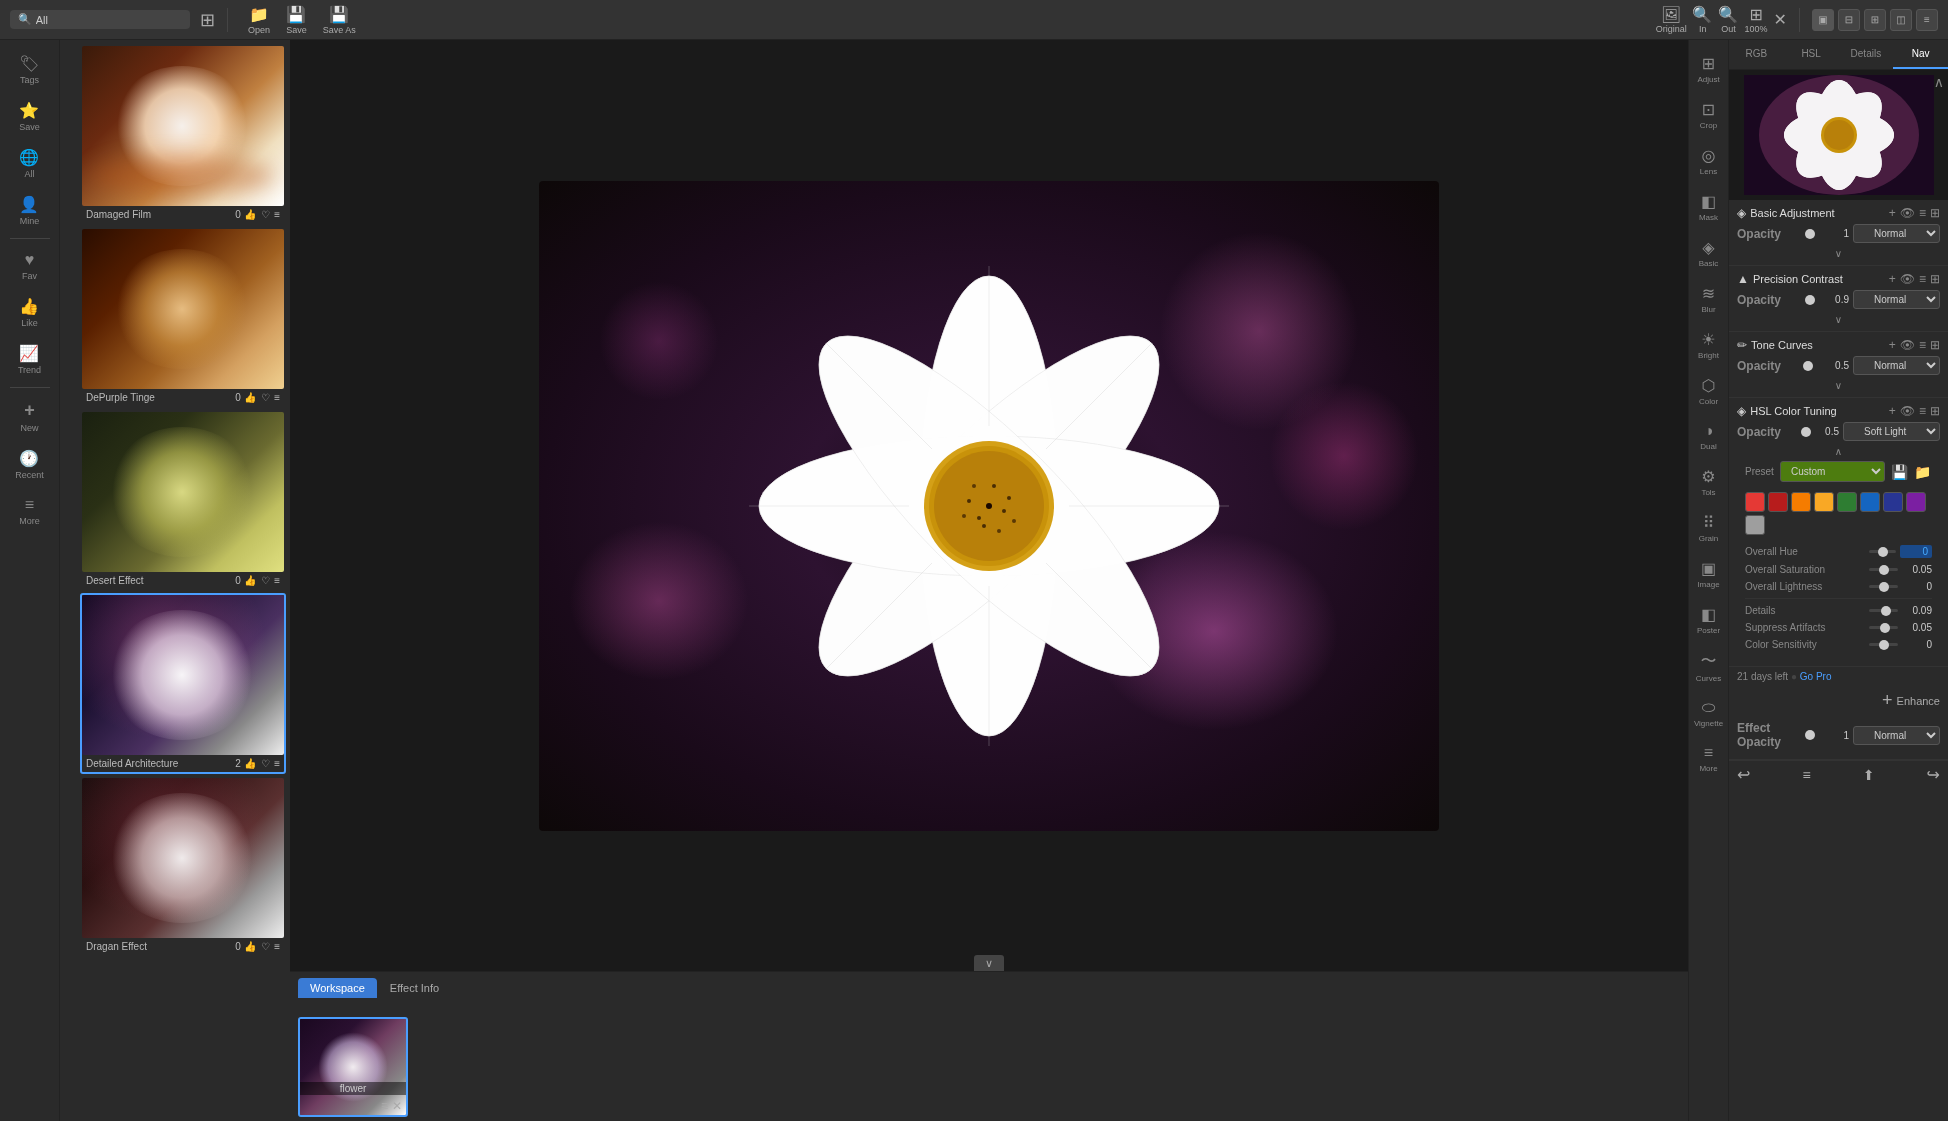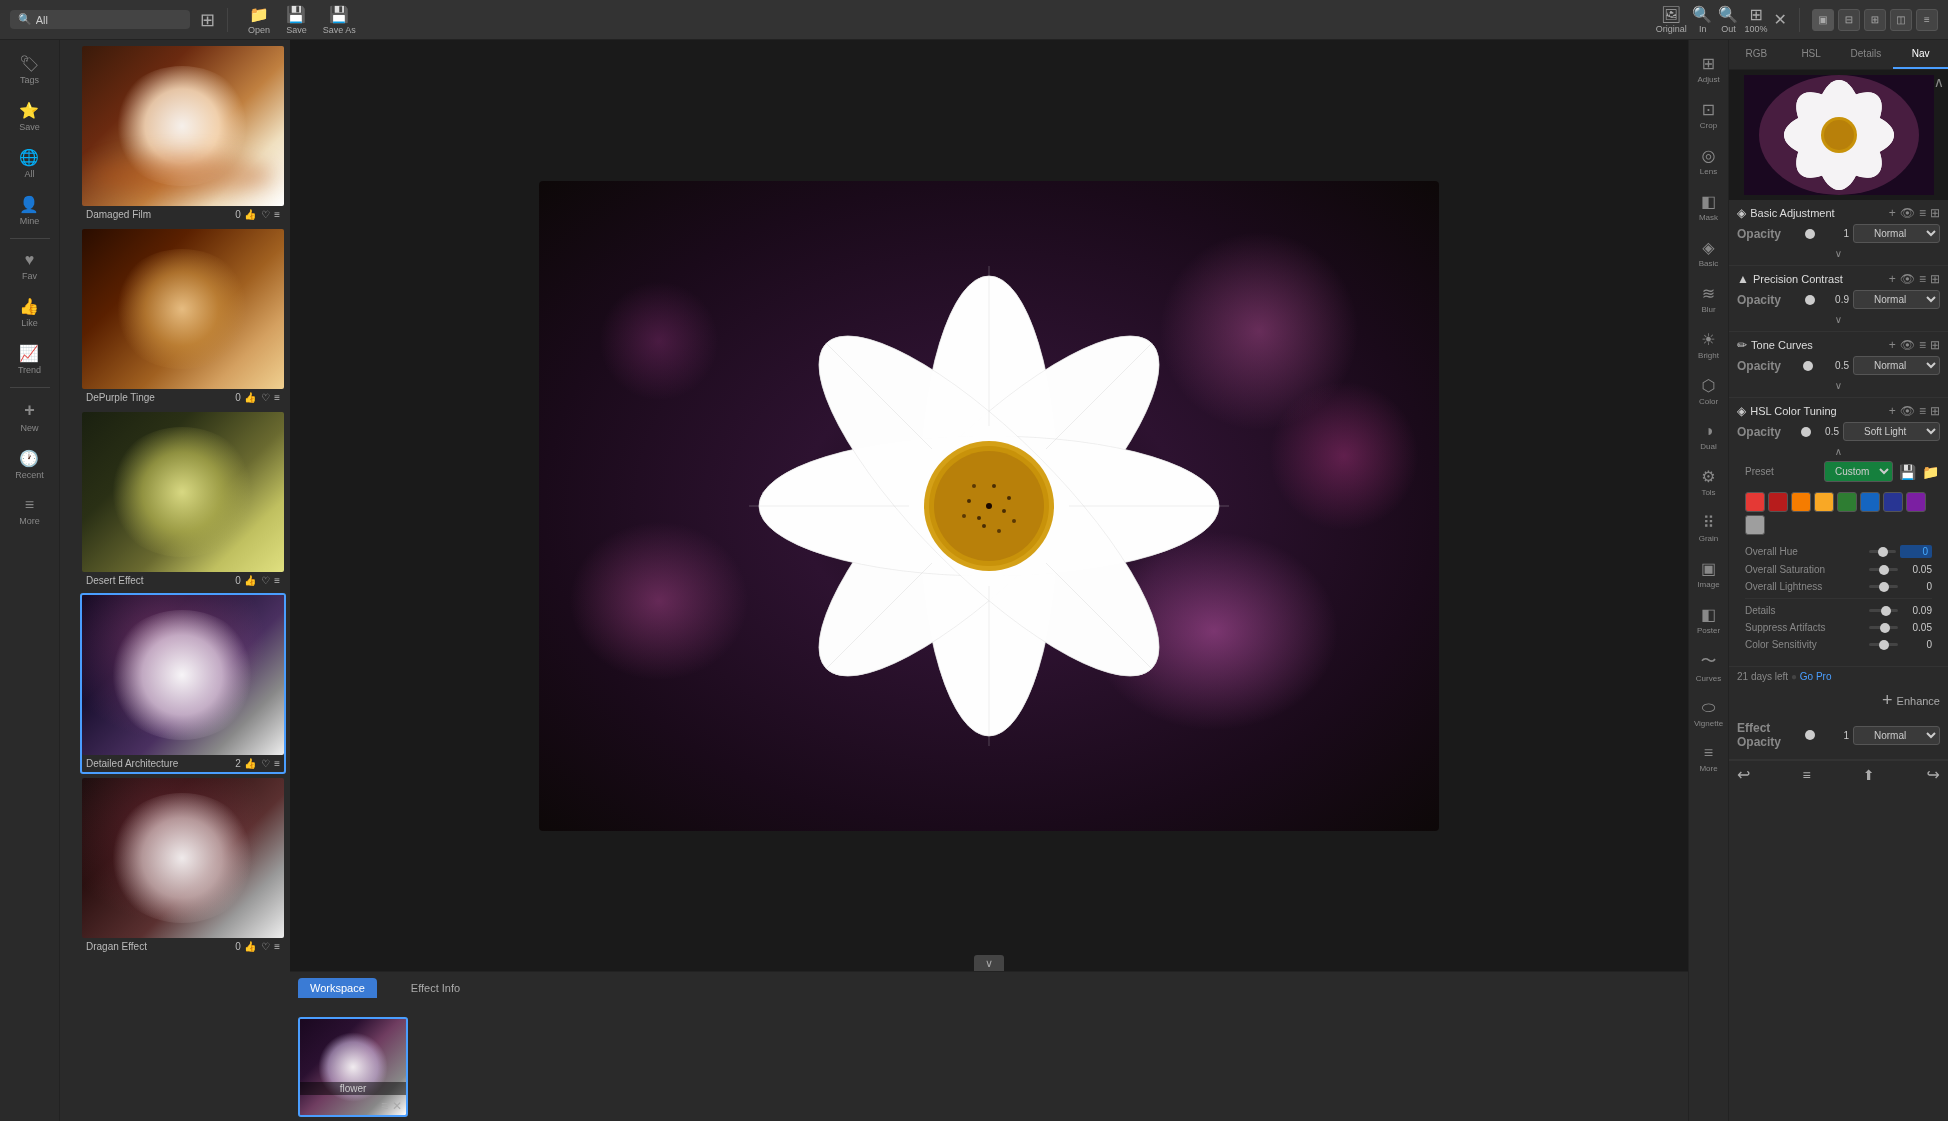--- a/index.html
+++ b/index.html
@@ -229,21 +229,21 @@
     .bottom-strip {
       height: 150px;
       background: #2a2a2a;
       border-top: 1px solid #222;
       display: flex;
       flex-direction: column;
     }
     .bottom-tabs {
       display: flex;
       padding: 6px 8px 0;
-      gap: 22px;
+      gap: 1px;
     }
     .bottom-tab {
       padding: 4px 12px;
       border-radius: 4px 4px 0 0;
       cursor: pointer;
       font-size: 11px;
       color: #aaa;
     }
     .bottom-tab.active {
       background: #3a7bd5;
@@ -428,28 +428,27 @@
 
     
     .preset-row {
       display: flex;
       align-items: center;
       padding: 4px 8px;
       gap: 6px;
     }
     .preset-select {
       flex: 1;
-      background: #15803d;
+      background: #4d7c0f;
       border: 1px solid #555;
       border-radius: 3px;
       color: #ccc;
       font-size: 10px;
       padding: 3px 6px;
       cursor: pointer;
-      margin-left: 44px;
     }
 
     
     .detail-sliders {
       padding: 4px 8px;
     }
     .detail-row {
       display: flex;
       align-items: center;
       margin-bottom: 6px;

